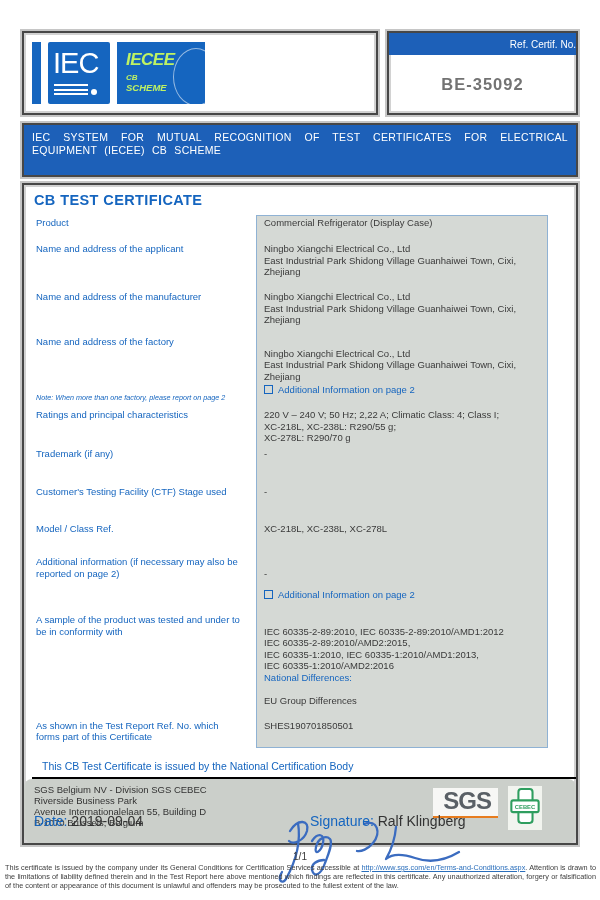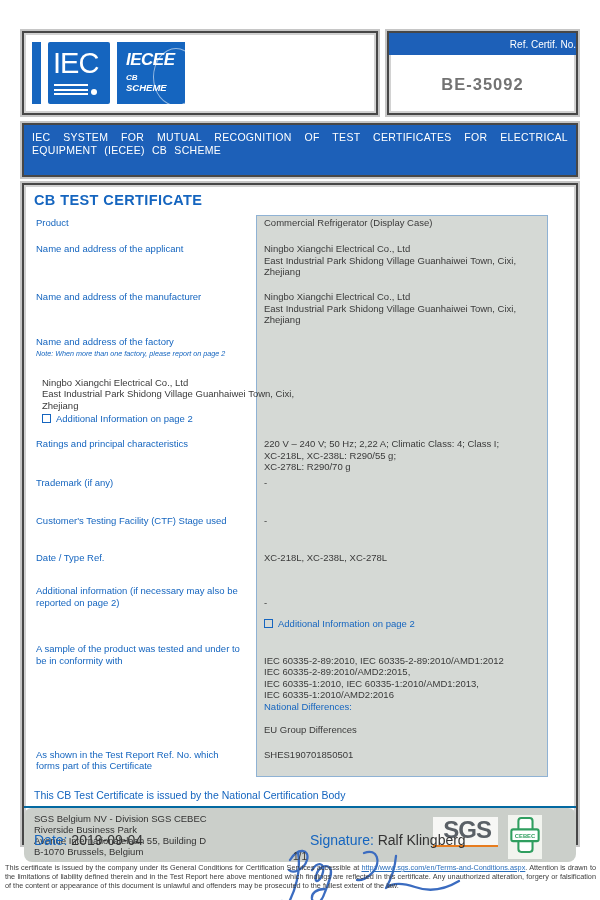--- a/index.html
+++ b/index.html
@@ -14,21 +14,21 @@
 
   
   .header-row { position:absolute; top:31px; left:22px; right:22px; height:84px; display:flex; gap:9px; }
   .logos-frame { width:356px; display:flex; align-items:center; padding:9px 8px; gap:7px; }
   .iec-bar { width:9px; height:62px; background:#1565bf; }
   .iec-logo { width:62px; height:62px; background:#1565bf; color:#fff; position:relative; border-radius:2px; }
   .iec-logo .iec-txt { font-size:29px; letter-spacing:-1px; position:absolute; top:5px; left:5px; font-weight:500; }
   .iec-lines { position:absolute; left:6px; bottom:9px; width:34px; }
   .iec-lines div { height:2px; background:#fff; margin-top:2.5px; }
   .iec-dot { position:absolute; left:43px; bottom:9px; width:6px; height:6px; border-radius:50%; background:#fff; }
-  .iecee-logo { width:68px; height:62px; background:#1565bf; color:#ffffff; position:relative; overflow:hidden; padding:8px 0 0 9px; }
+  .iecee-logo { width:88px; height:62px; background:#1565bf; color:#bef264; position:relative; overflow:hidden; padding:8px 0 0 9px; }
   .iecee-logo::after { content:""; position:absolute; right:-14px; top:6px; width:44px; height:56px; border:1px solid rgba(255,255,255,.55); border-radius:50%; }
   .iecee-title { font-size:17px; font-weight:bold; font-style:italic; letter-spacing:-0.5px; }
   .iecee-sub1 { font-size:8px; font-weight:bold; font-style:italic; margin-top:3px; }
   .iecee-sub2 { font-size:9.5px; font-weight:bold; font-style:italic; }
   .ref-frame { flex:1; display:flex; flex-direction:column; }
   .ref-label-bar { background:#1d60b8; color:#fff; text-align:right; font-size:10px; padding:6px 0 5px; }
   .ref-value { flex:1; display:flex; align-items:center; justify-content:center; font-weight:bold; font-size:16.5px; letter-spacing:1px; color:#737373; }
 
   
   .banner-frame { position:absolute; top:123px; left:22px; right:22px; height:54px; background:#1d60b8;
@@ -38,31 +38,31 @@
   
   .main-frame { position:absolute; top:183px; left:22px; right:22px; bottom:55px; display:flex; flex-direction:column; }
   .cert-title { color:#1565bf; font-weight:bold; font-size:14.5px; letter-spacing:0.4px; margin:7px 0 0 10px; }
 
   .cert-table { position:relative; margin:7px 10px 0 10px; }
   .value-panel { position:absolute; left:222px; top:0; right:18px; bottom:0; background:#d5d9d5; border:1px solid #8fb2d4; }
   .row { display:flex; position:relative; }
   .row .lbl { width:222px; padding:2px 16px 2px 2px; color:#1565bf; font-size:9.5px; line-height:11.5px;
     display:flex; flex-direction:column; justify-content:flex-start; }
   .row .val { flex:1; padding:2px 22px 0 8px; font-size:9.5px; line-height:11.5px; color:#3a3a3a; white-space:pre-line; }
-  .r1{min-height:26px;} .r2{min-height:48px;} .r3{min-height:45px;} .r4{min-height:68px;flex-direction:column;}
+  .r1{min-height:26px;} .r2{min-height:48px;} .r3{min-height:45px;} .r4{min-height:68px;}
   .r5{min-height:39px;} .r6{min-height:38px;} .r7{min-height:37px;} .r8{min-height:33px;}
   .r9{min-height:38px;} .r10{min-height:73px;} .r11{min-height:30px;}
   .note { font-size:7.2px; font-style:italic; color:#1565bf; margin-top:auto; padding-bottom:2px; white-space:nowrap; }
   .cb-line { color:#1565bf; font-size:9.5px; display:flex; align-items:center; margin-top:2px; }
   .cb-box { display:inline-block; width:9px; height:9px; border:1.5px solid #1565bf; margin-right:5px; background:transparent; flex:none; }
   .cb-gap { margin-top:10px; }
   .sublabel { color:#1565bf; }
 
-  .ncb-statement { margin:12px 0 0 0; padding:0 10px 5px 10px; color:#1565bf; font-size:10.5px; font-weight:500;
-    border-bottom:2px solid #0369a1; }
+  .ncb-statement { margin:12px 0 0 8px; padding:0 10px 5px 10px; color:#1565bf; font-size:10.5px; font-weight:500;
+    border-bottom:2px solid #000000; }
   .bottom-section { flex:1; background:#cbcfca; position:relative;border-radius:8px; }
   .ncb-address { padding:5px 10px; font-size:9.5px; line-height:11px; color:#333; white-space:pre-line; }
   .sgs-logo { position:absolute; right:78px; top:9px; background:#f7f7f5; padding:0 7px 2px 10px;
     font-size:24px; font-weight:bold; color:#5a6066; letter-spacing:-1px; border-bottom:2px solid #e77c1e; line-height:26px; }
   .cebec-logo { position:absolute; right:34px; top:7px; background:#f2f4ef; padding:1px; }
   .signature-svg { position:absolute; left:250px; top:32px; }
   .date-row { position:absolute; left:10px; right:10px; bottom:14px; display:flex; font-size:14px; }
   .date-part { width:276px; }
   .blue-lbl { color:#1565bf; }
   .blk-val { color:#333; }
@@ -155,21 +155,21 @@
         <div class="lbl">Trademark (if any)</div>
         <div class="val">-</div>
       </div>
 
       <div class="row r7">
         <div class="lbl">Customer's Testing Facility (CTF) Stage used</div>
         <div class="val">-</div>
       </div>
 
       <div class="row r8">
-        <div class="lbl">Date / Type Ref.</div>
+        <div class="lbl">Model / Class Ref.</div>
         <div class="val">XC-218L, XC-238L, XC-278L</div>
       </div>
 
       <div class="row r9">
         <div class="lbl">Additional information (if necessary may also be reported on page 2)</div>
         <div class="val">
           <span>-</span>
           <div class="cb-line cb-gap">
             <span class="cb-box"></span>
             <span>Additional Information on page 2</span>

